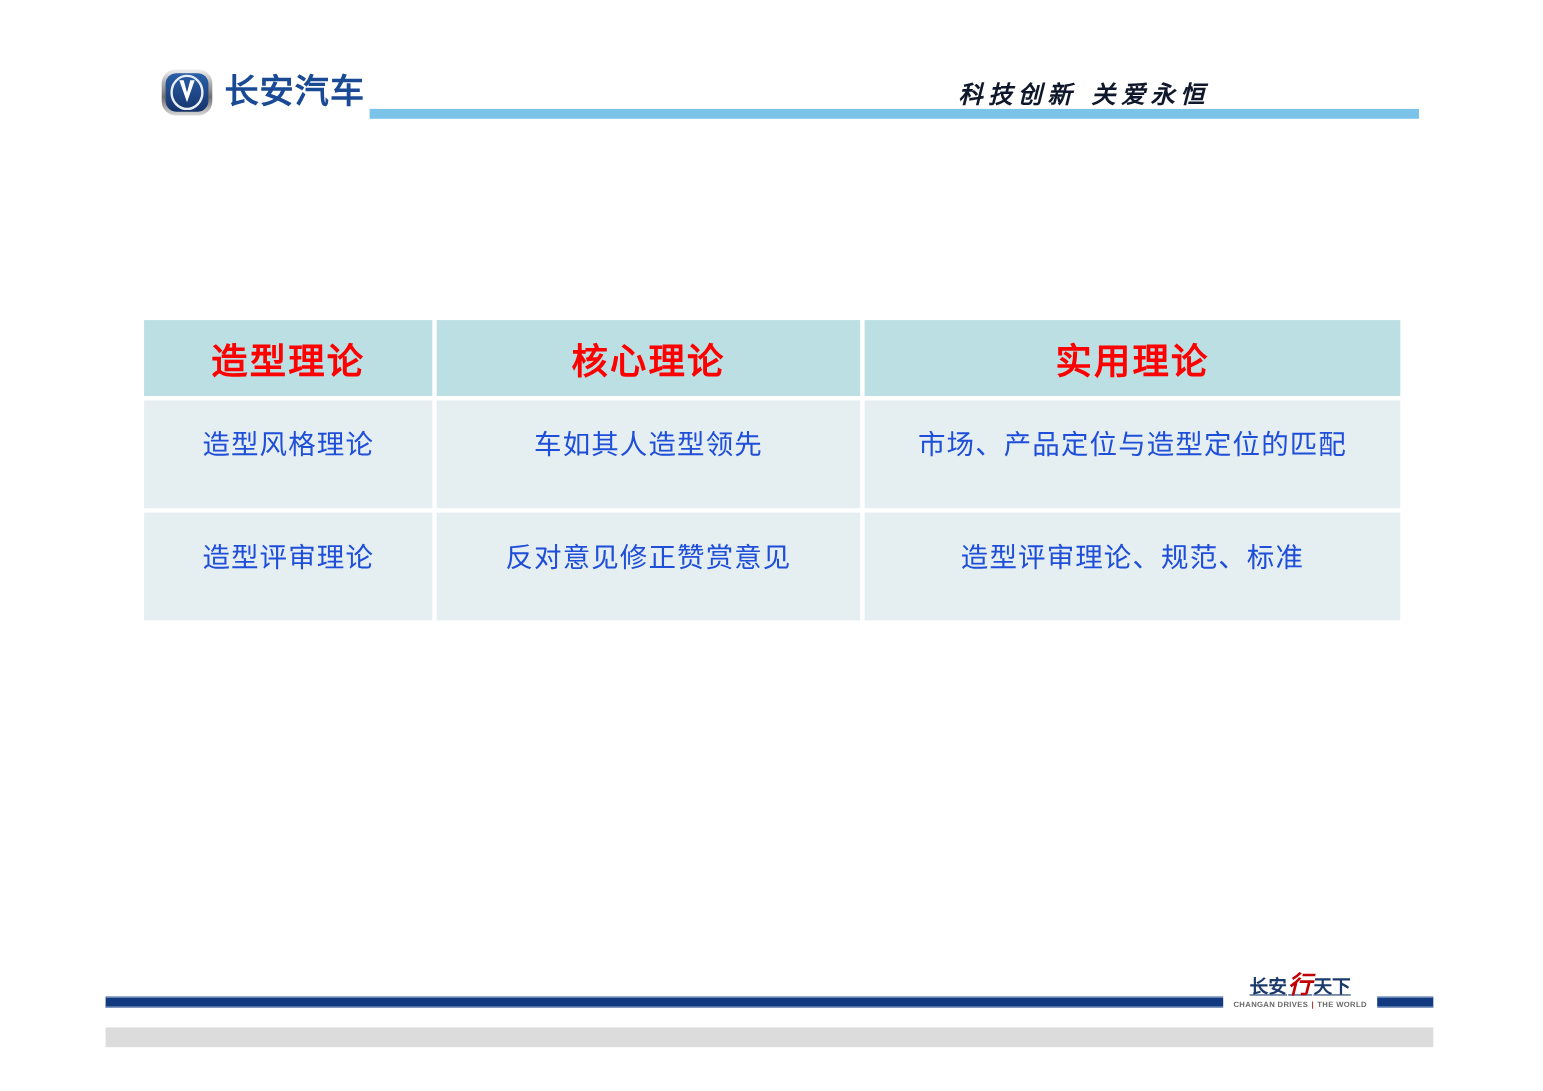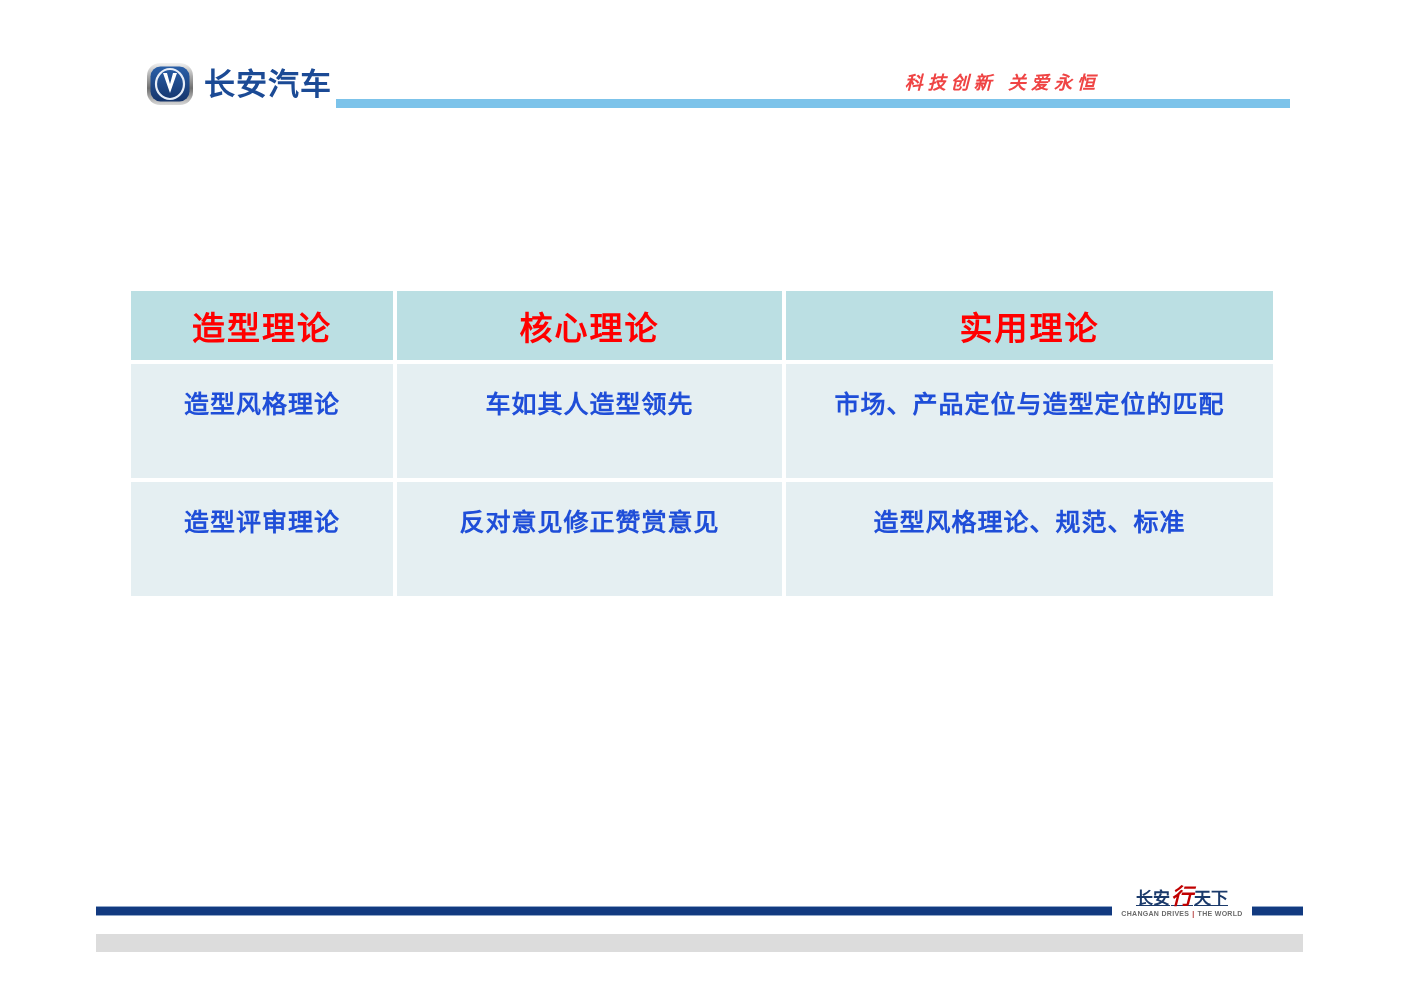--- a/index.html
+++ b/index.html
@@ -64,24 +64,24 @@
     width: 954px;
     height: 9px;
     background: #7cc3ea;
   }
 
   .tagline {
     position: absolute;
     right: 145px;
     top: 68px;
     font-family: "DejaVu Serif", "Liberation Serif", serif;
-    font-size: 18px;
+    font-size: 22px;
     font-weight: bold;
     font-style: italic;
-    color: #ef4444;
+    color: #0f172a;
     letter-spacing: 5px;
     white-space: nowrap;
   }
 
   
   .slide-title {
     position: absolute;
     left: 0;
     top: 143px;
     width: 1403px;
@@ -126,23 +126,23 @@
     font-size: 33px;
     font-weight: bold;
     letter-spacing: 2px;
   }
 
   .toc-table td {
     height: 76px;
     color: #1f4ed8;
     font-family: "DejaVu Sans", sans-serif;
     font-size: 25px;
-    font-weight: bold;
+    font-weight: normal;
     letter-spacing: 1px;
-    padding-bottom: 38px;
+    padding-bottom: 22px;
   }
   .toc-table tr.row-a td { background: #e5eff2; }
   .toc-table tr.row-b td { background: #f3f8fa; }
 
   
   .footer-rule {
     position: absolute;
     left: 96px;
     top: 906px;
     width: 1207px;
@@ -251,21 +251,21 @@
     </thead>
     <tbody>
       <tr class="row-a">
         <td>造型风格理论</td>
         <td>车如其人造型领先</td>
         <td>市场、产品定位与造型定位的匹配</td>
       </tr>
       <tr class="row-a">
         <td>造型评审理论</td>
         <td>反对意见修正赞赏意见</td>
-        <td>造型风格理论、规范、标准</td>
+        <td>造型评审理论、规范、标准</td>
       </tr>
     </tbody>
   </table>
 
   <div class="footer-rule"></div>
   <div class="footer-gray"></div>
 
   <div class="footer-logo">
     <div class="footer-logo-cn">
       <span>长安</span><span class="accent">行</span><span>天下</span>

